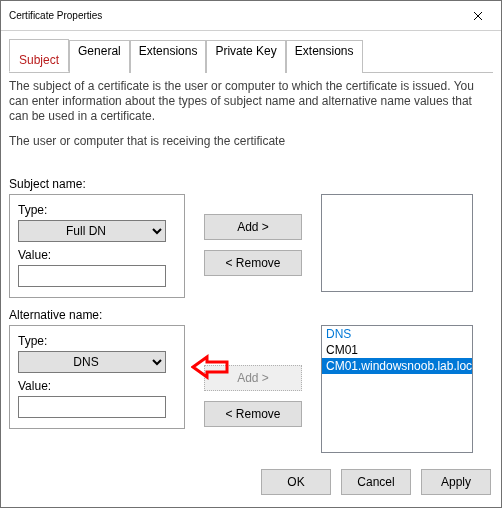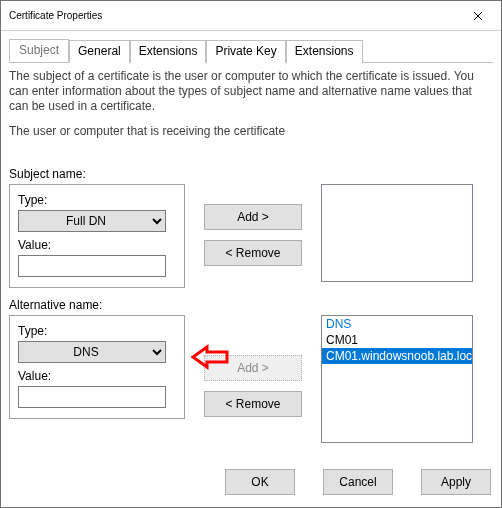--- a/index.html
+++ b/index.html
@@ -43,24 +43,24 @@
     border-bottom: none;
     background: #fff;
     margin-right: 0px;
     position: relative; top: 1px;
     color: #000;
     cursor: default;
   }
   .tab.active {
     border-bottom: 1px solid #fff;
     z-index: 2;
-    padding: 3px 9px 4px 9px;
+    padding: 13px 9px 4px 9px;
     top: 0;
     font-weight: normal;
-    color: #737373;
+    color: #b91c1c;
   }
 
   .panel { flex: 1; display: flex; flex-direction: column; }
   .desc { color: #404040; margin-bottom: 10px; line-height: 1.25; }
   .subhead { margin-top: 2px; margin-bottom: 8px; }
 
   .label { margin: 2px 0 3px 0; }
 
   .row3 {
     display: grid;
@@ -115,21 +115,21 @@
   .listbox .item { padding: 1px 4px; }
   .listbox .item.sel { background: #0078d7; color: #fff; }
 
   
   .redarrow {
     position: absolute;
   }
 
   
   .footer {
-    display: flex; justify-content: flex-end; gap: 28px;
+    display: flex; justify-content: flex-end; gap: 10px;
     padding: 10px 10px 12px 10px;
   }
   .footer .btn { width: 70px; }
 
   .section-gap { height: 8px; }
   .pos-rel { position: relative; }
 </style>
 </head>
 <body>
 

